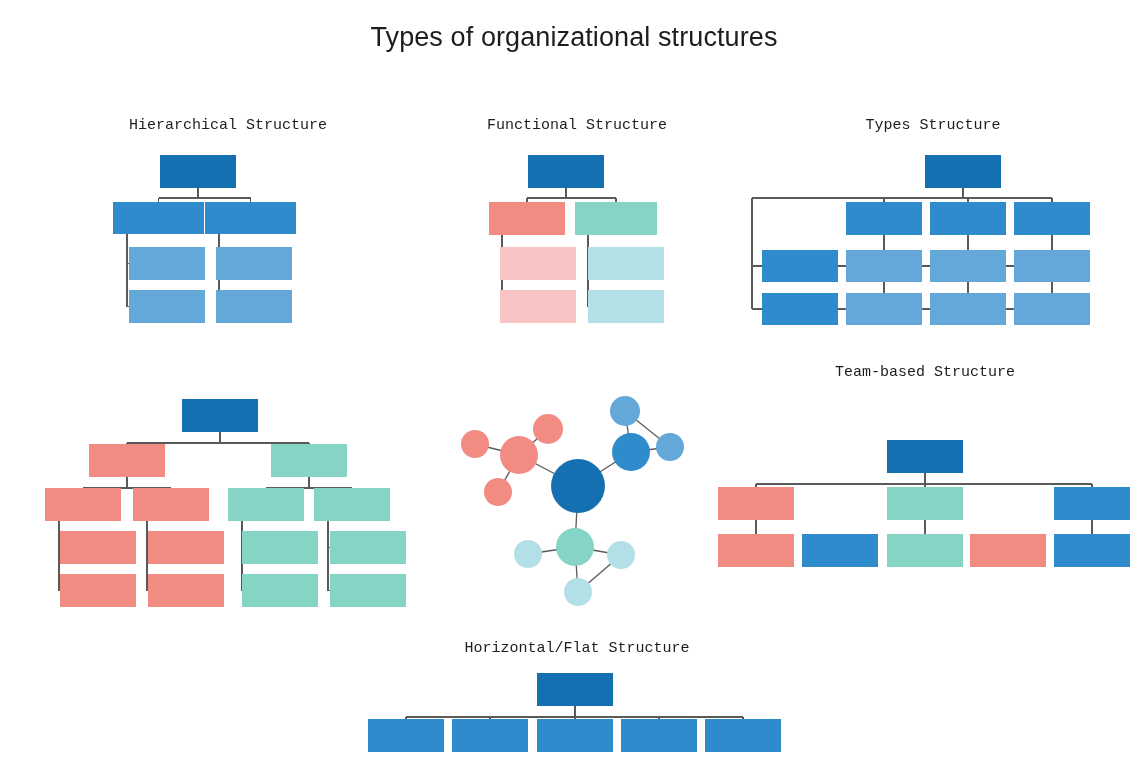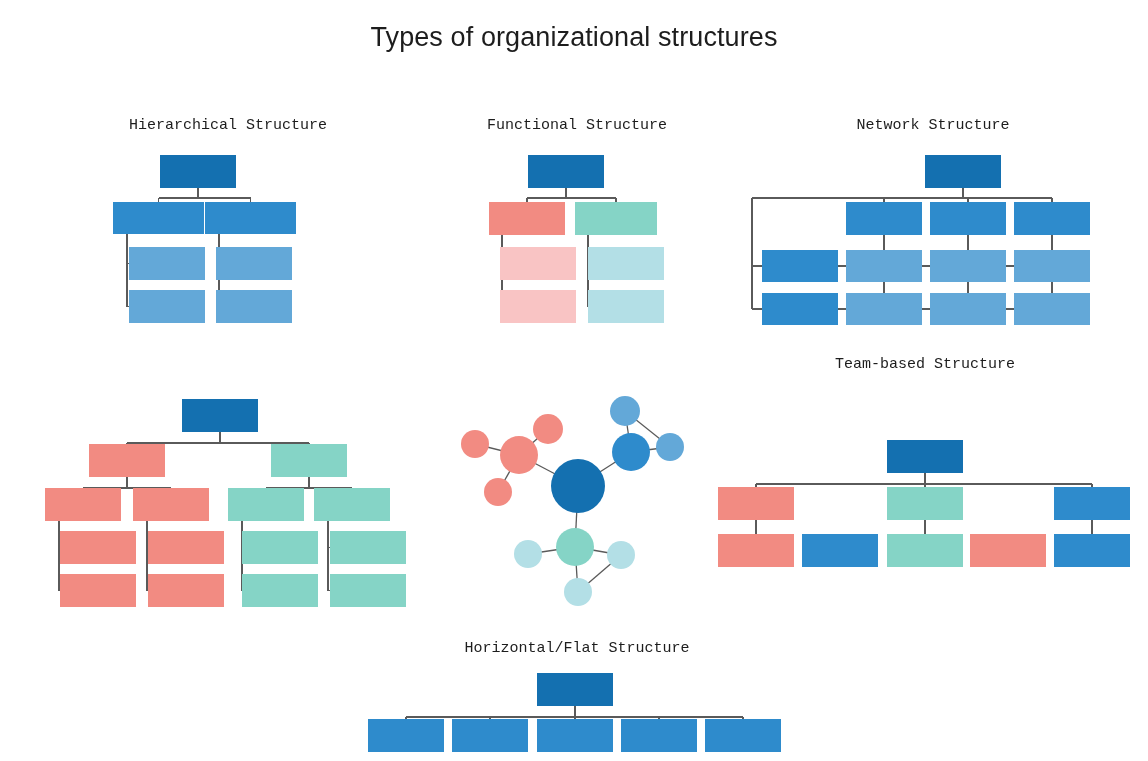--- a/index.html
+++ b/index.html
@@ -48,22 +48,22 @@
 </style>
 </head>
 <body>
 
 <div id="canvas">
 
   <div class="main-title">Types of organizational structures</div>
 
   <div class="panel-title" id="t0" style="left: 28px; top: 117px; width: 400px;">Hierarchical Structure</div>
   <div class="panel-title" id="t1" style="left: 377px; top: 117px; width: 400px;">Functional Structure</div>
-  <div class="panel-title" id="t2" style="left: 733px; top: 117px; width: 400px;">Network Structure</div>
-  <div class="panel-title" id="t5" style="left: 725px; top: 356px; width: 400px;">Team-based Structure</div>
+  <div class="panel-title" id="t2" style="left: 733px; top: 117px; width: 400px;">Types Structure</div>
+  <div class="panel-title" id="t5" style="left: 725px; top: 364px; width: 400px;">Team-based Structure</div>
   <div class="panel-title" id="t6" style="left: 377px; top: 640px; width: 400px;">Horizontal/Flat Structure</div>
 
   <svg id="connector-layer" width="1148" height="761" style="position:absolute;left:0;top:0;">
       <line x1="198" y1="188" x2="198" y2="198" stroke="#5a5a5a" stroke-width="1.3" shape-rendering="crispEdges"></line>
       <line x1="158.5" y1="198" x2="250.5" y2="198" stroke="#5a5a5a" stroke-width="1.3" shape-rendering="crispEdges"></line>
       <line x1="158.5" y1="198" x2="158.5" y2="202" stroke="#5a5a5a" stroke-width="1.3" shape-rendering="crispEdges"></line>
       <line x1="250.5" y1="198" x2="250.5" y2="202" stroke="#5a5a5a" stroke-width="1.3" shape-rendering="crispEdges"></line>
       <line x1="127" y1="234" x2="127" y2="306.5" stroke="#5a5a5a" stroke-width="1.3" shape-rendering="crispEdges"></line>
       <line x1="127" y1="263.5" x2="129" y2="263.5" stroke="#5a5a5a" stroke-width="1.3" shape-rendering="crispEdges"></line>
       <line x1="127" y1="306.5" x2="129" y2="306.5" stroke="#5a5a5a" stroke-width="1.3" shape-rendering="crispEdges"></line>

